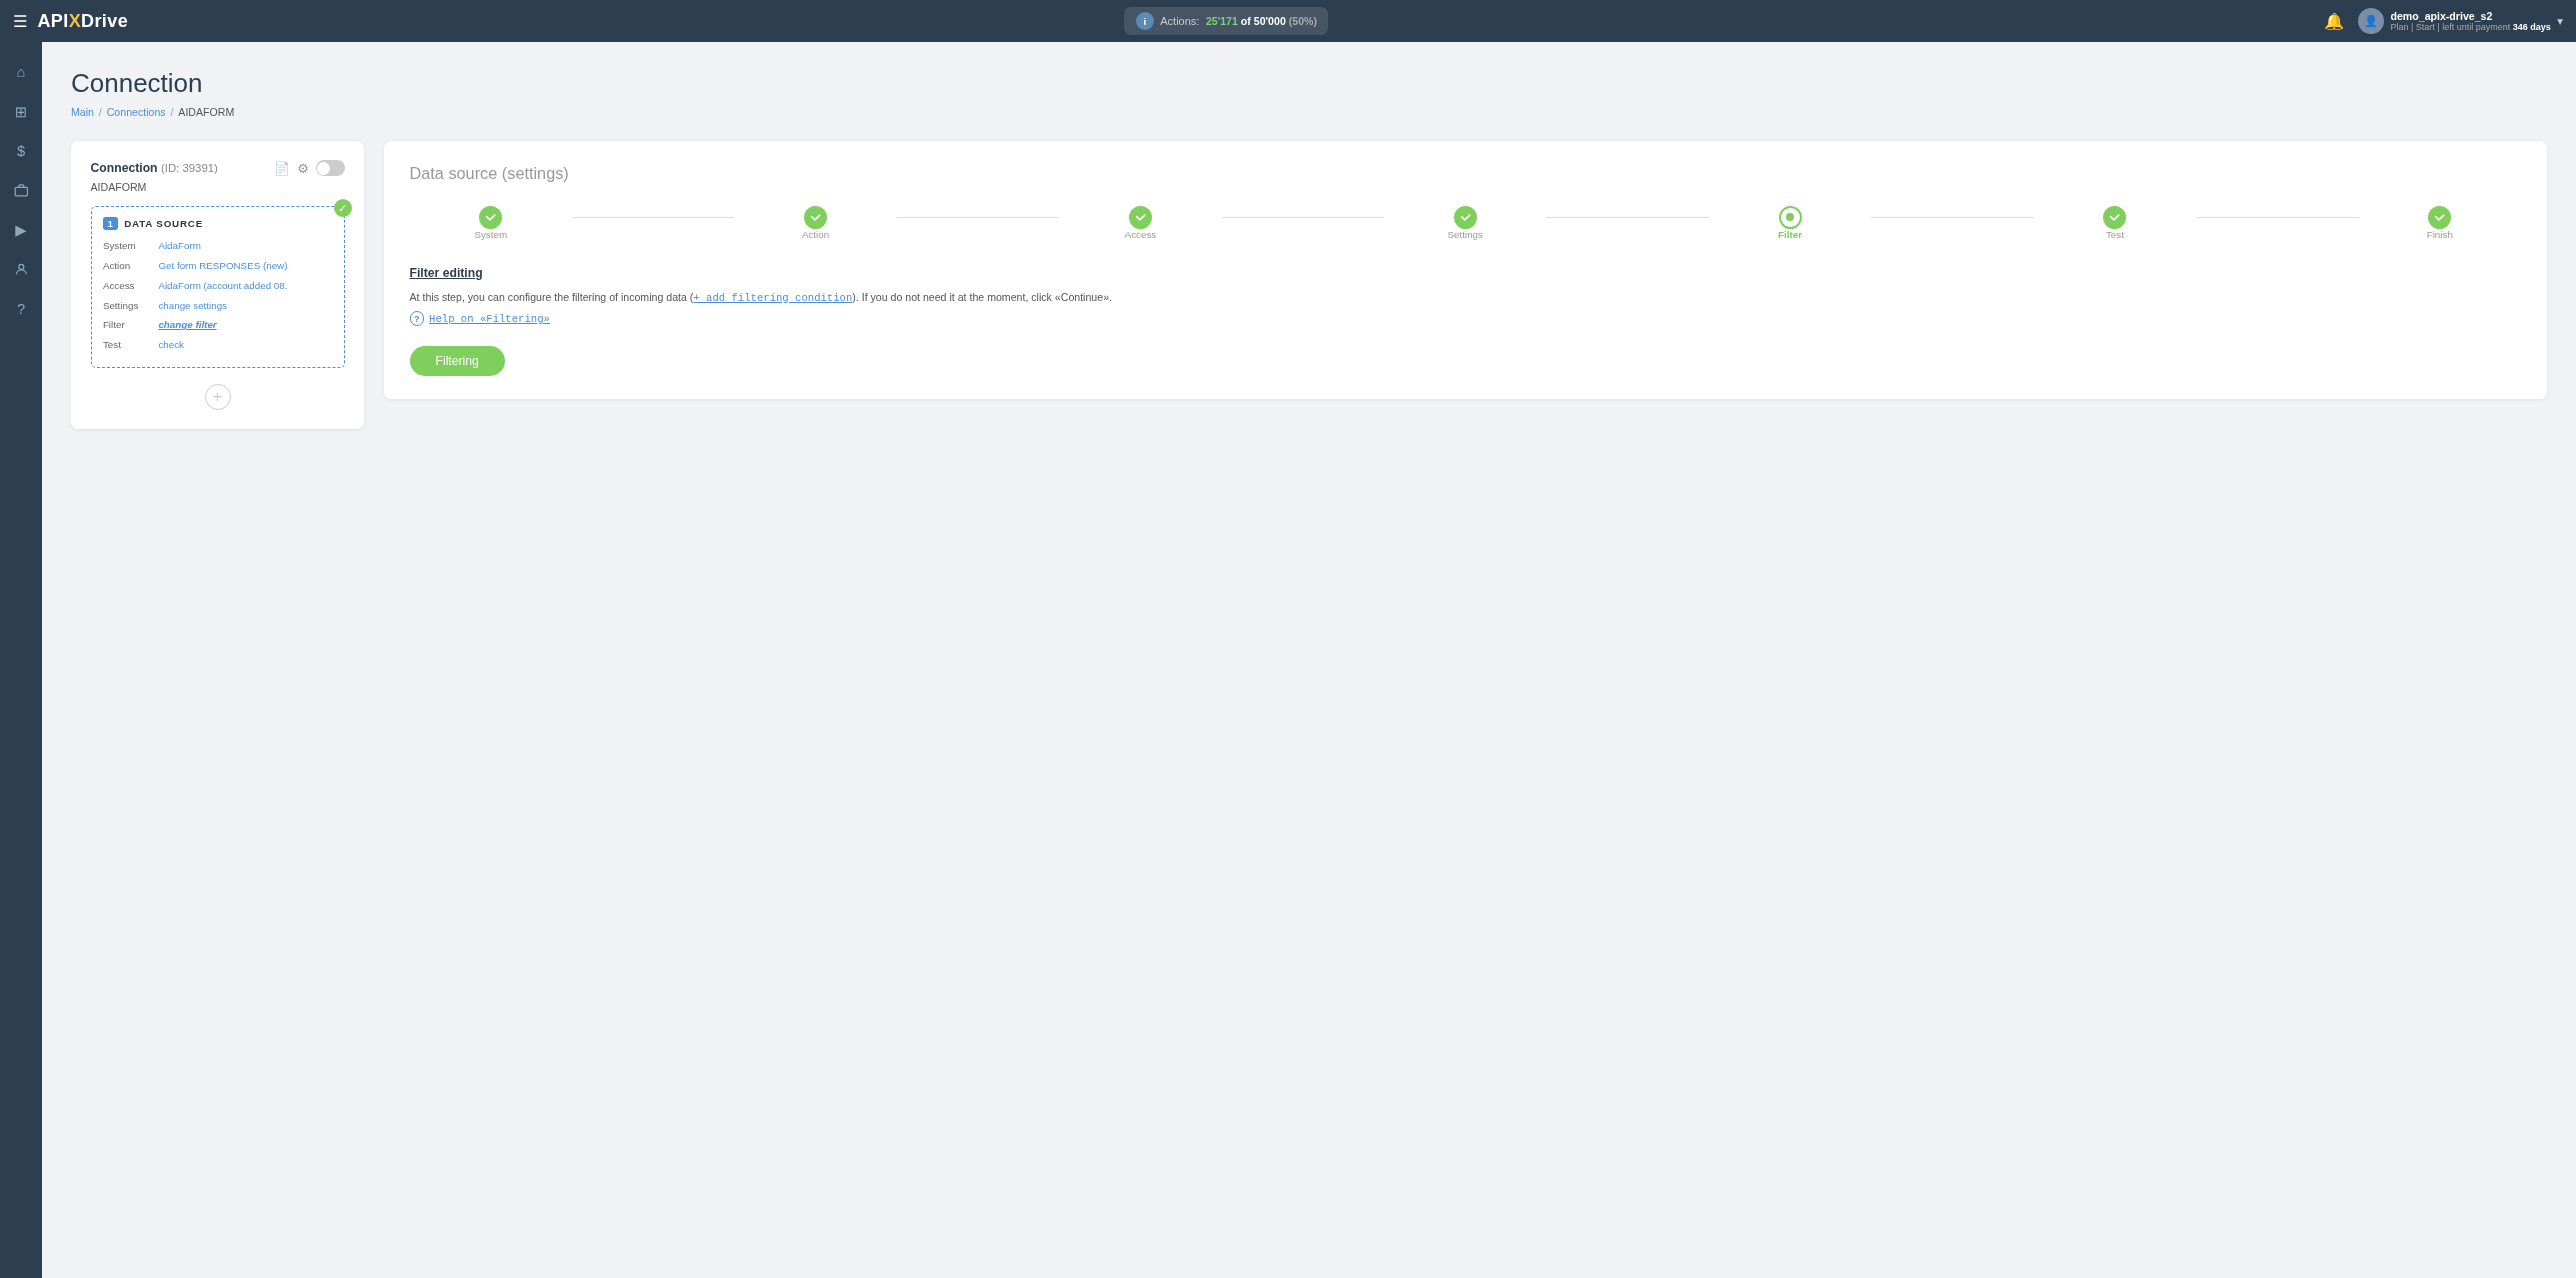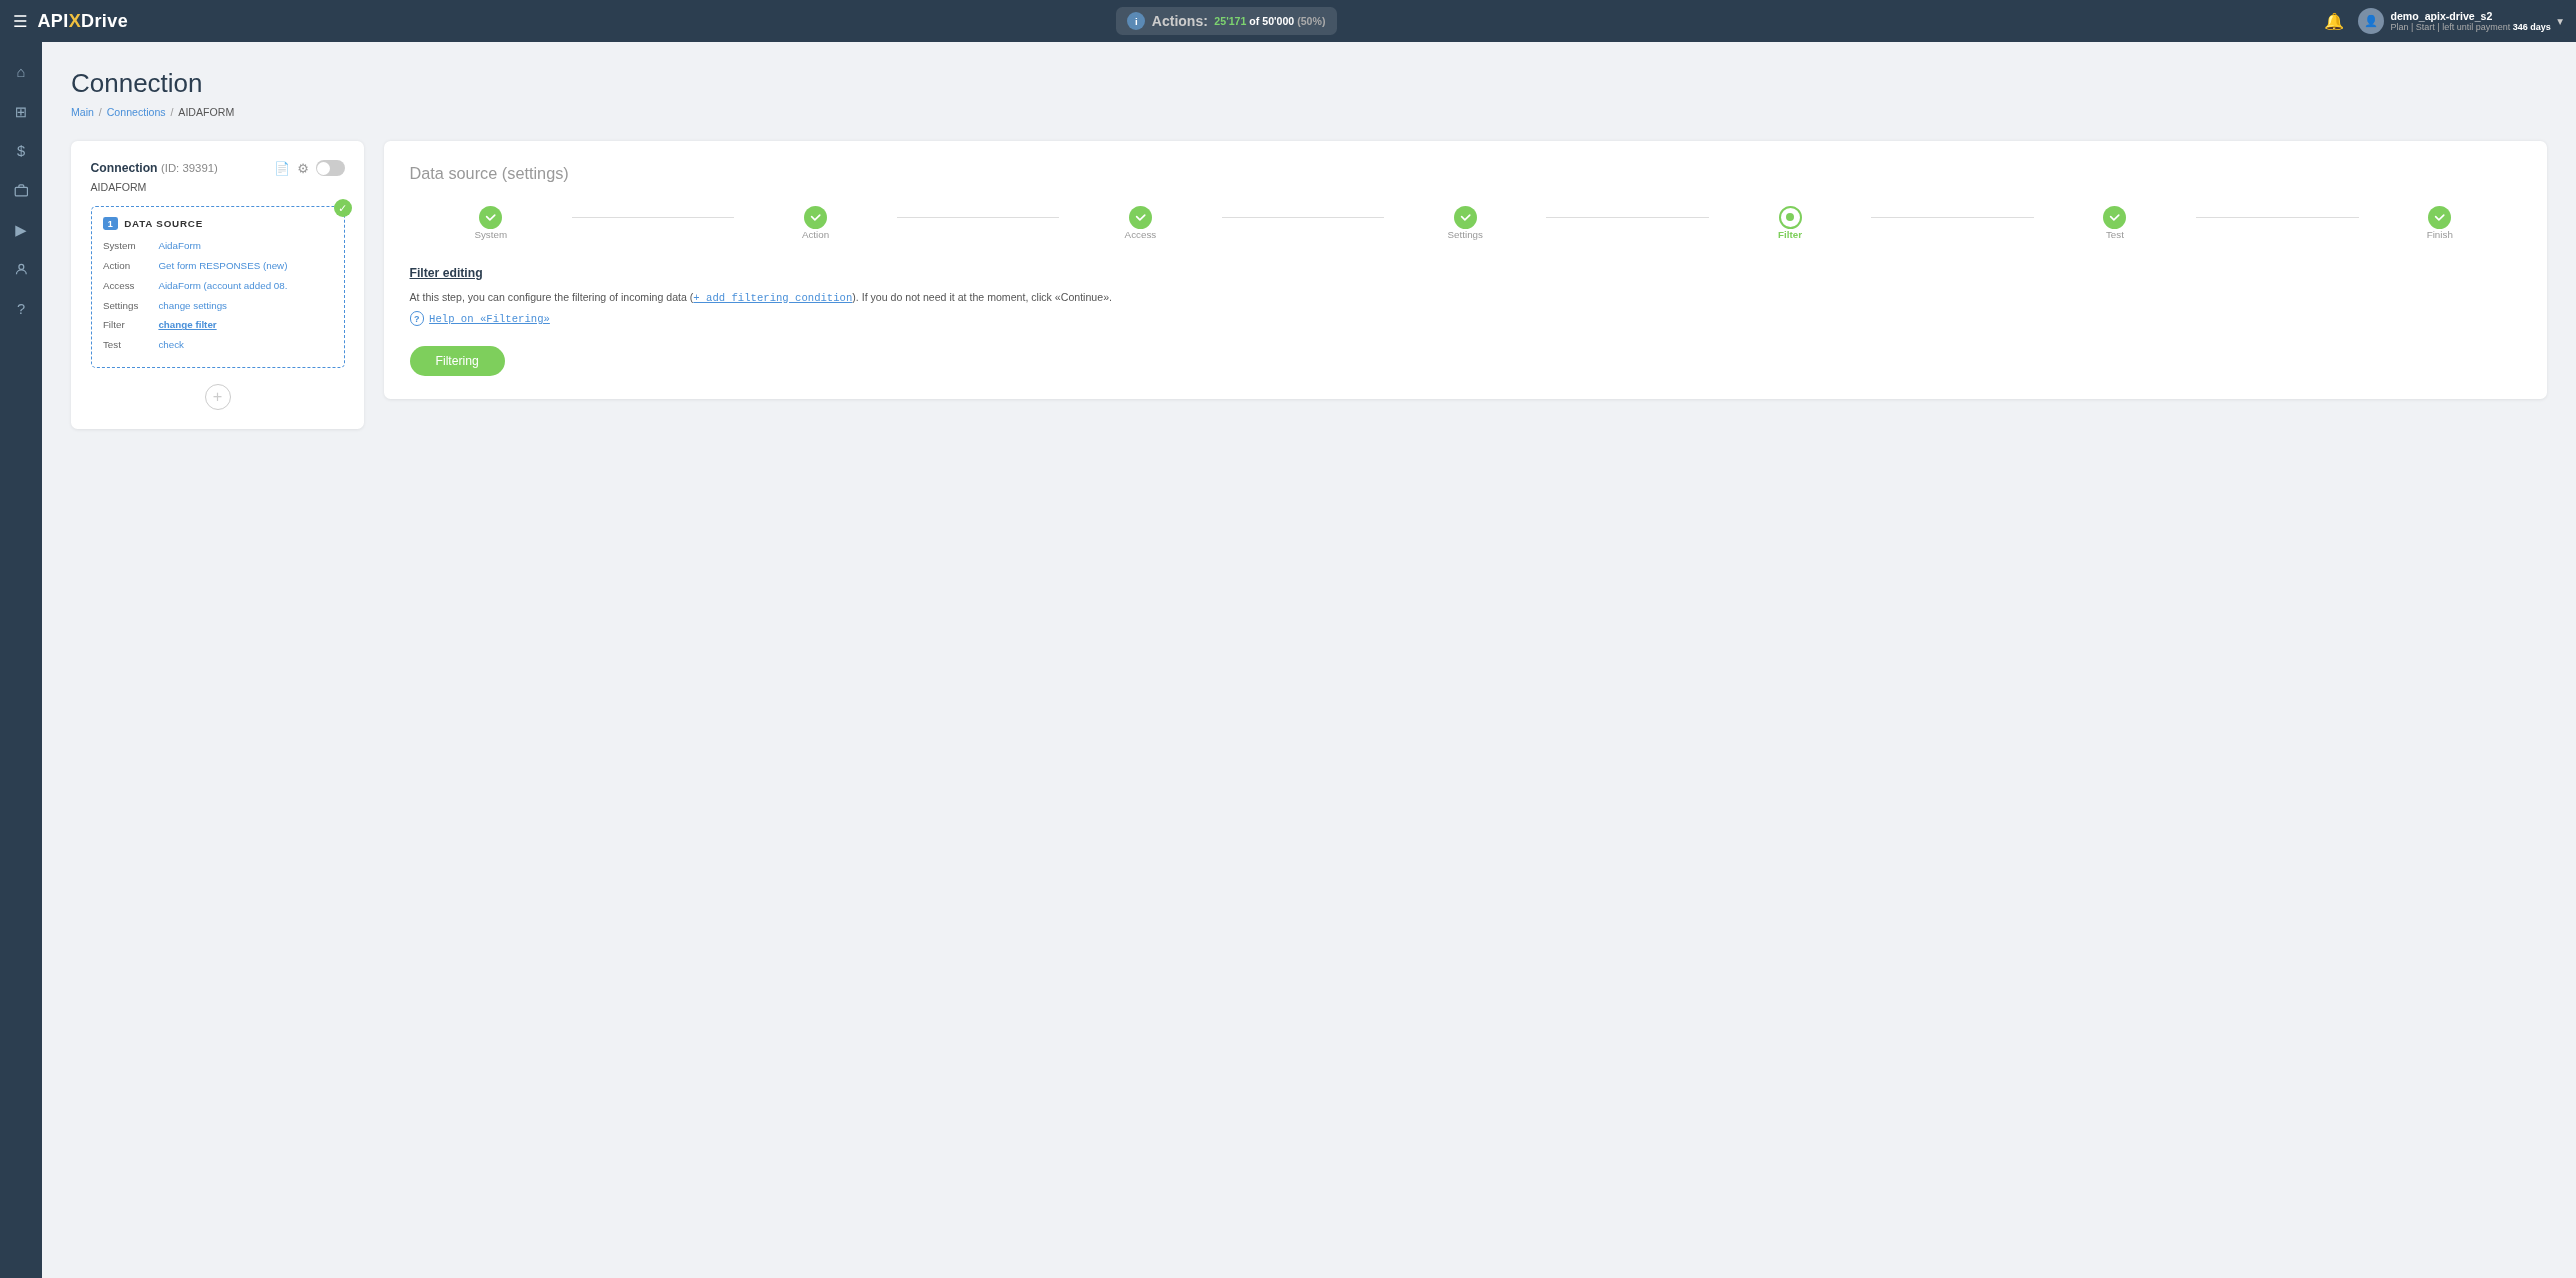--- a/index.html
+++ b/index.html
@@ -31,21 +31,21 @@
       align-items: center;
       gap: 6.5px;
     }
     .actions-icon {
       width: 18px; height: 18px;
       background: #5b8ab5;
       border-radius: 50%;
       display: flex; align-items: center; justify-content: center;
       color: #fff; font-size: 9.8px; font-weight: bold;
     }
-    .actions-label { color: #ccc; font-size: 14px; font-weight: bold; }
+    .actions-label { color: #ccc; font-size: 11px; }
     .actions-count { color: #fff; font-size: 10.6px; font-weight: bold; }
     .actions-used { color: #7dd36f; font-weight: bold; }
     .actions-total { color: #fff; }
     .actions-pct { color: #aaa; text-align: right; }
 
     .topnav-right { display: flex; align-items: center; gap: 13px; }
     .bell-icon { color: #ccc; font-size: 16.3px; cursor: pointer; }
     .user-area { display: flex; align-items: center; gap: 6.5px; cursor: pointer; }
     .avatar { width: 26px; height: 26px; border-radius: 50%; background: #7a8fa6; display: flex; align-items: center; justify-content: center; color: #fff; font-size: 11.4px; }
     .user-info { color: #fff; }
@@ -182,21 +182,21 @@
     }
     .datasource-row {
       display: flex;
       gap: 6.5px;
       font-size: 9.8px;
       margin-bottom: 4.1px;
       line-height: 1.6;
     }
     .ds-key { color: #666; min-width: 49px; }
     .ds-val { color: #4a90d9; }
-    .ds-val-bold { color: #4a90d9; font-weight: 700; text-decoration: underline; cursor: pointer; }
+    .ds-val-bold { color: #4a90d9; font-weight: 700; text-decoration: underline; cursor: pointer; font-style: italic; }
 
     .add-btn {
       display: flex; align-items: center; justify-content: center;
       width: 26px; height: 26px;
       border-radius: 50%;
       border: 1.6px solid #ccc;
       color: #ccc;
       font-size: 16.3px;
       cursor: pointer;
       margin: 0 auto;

